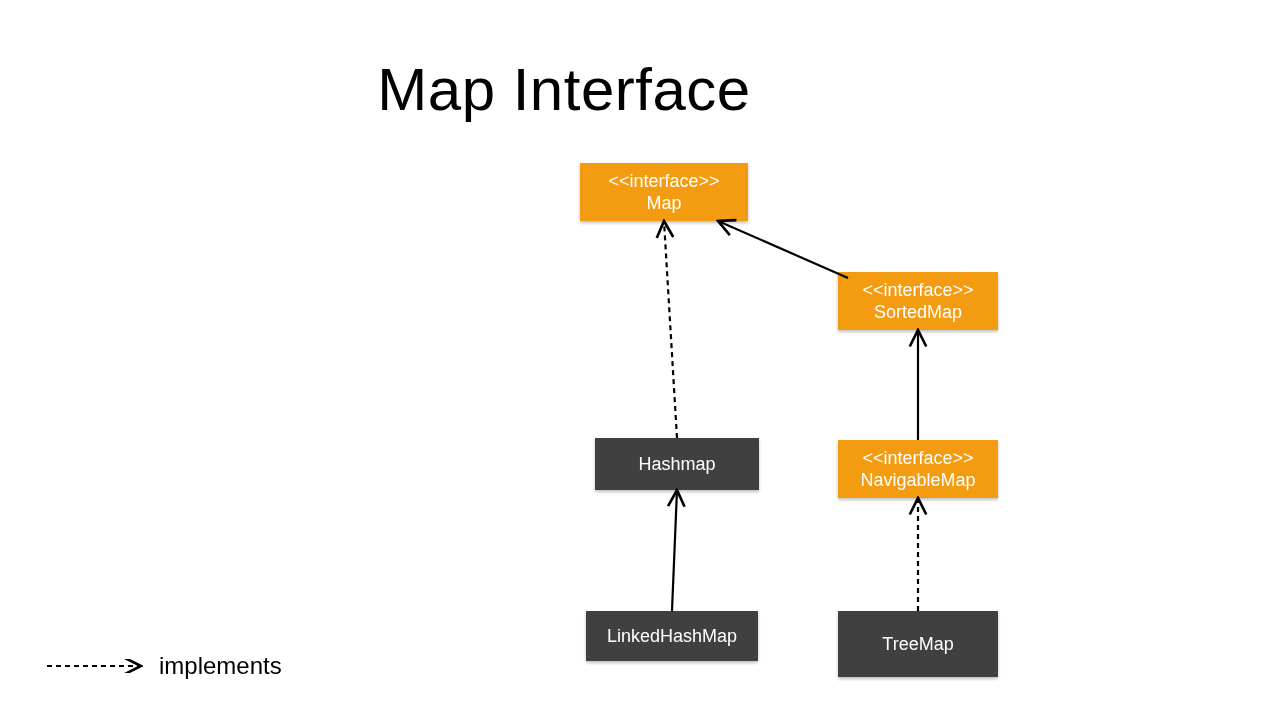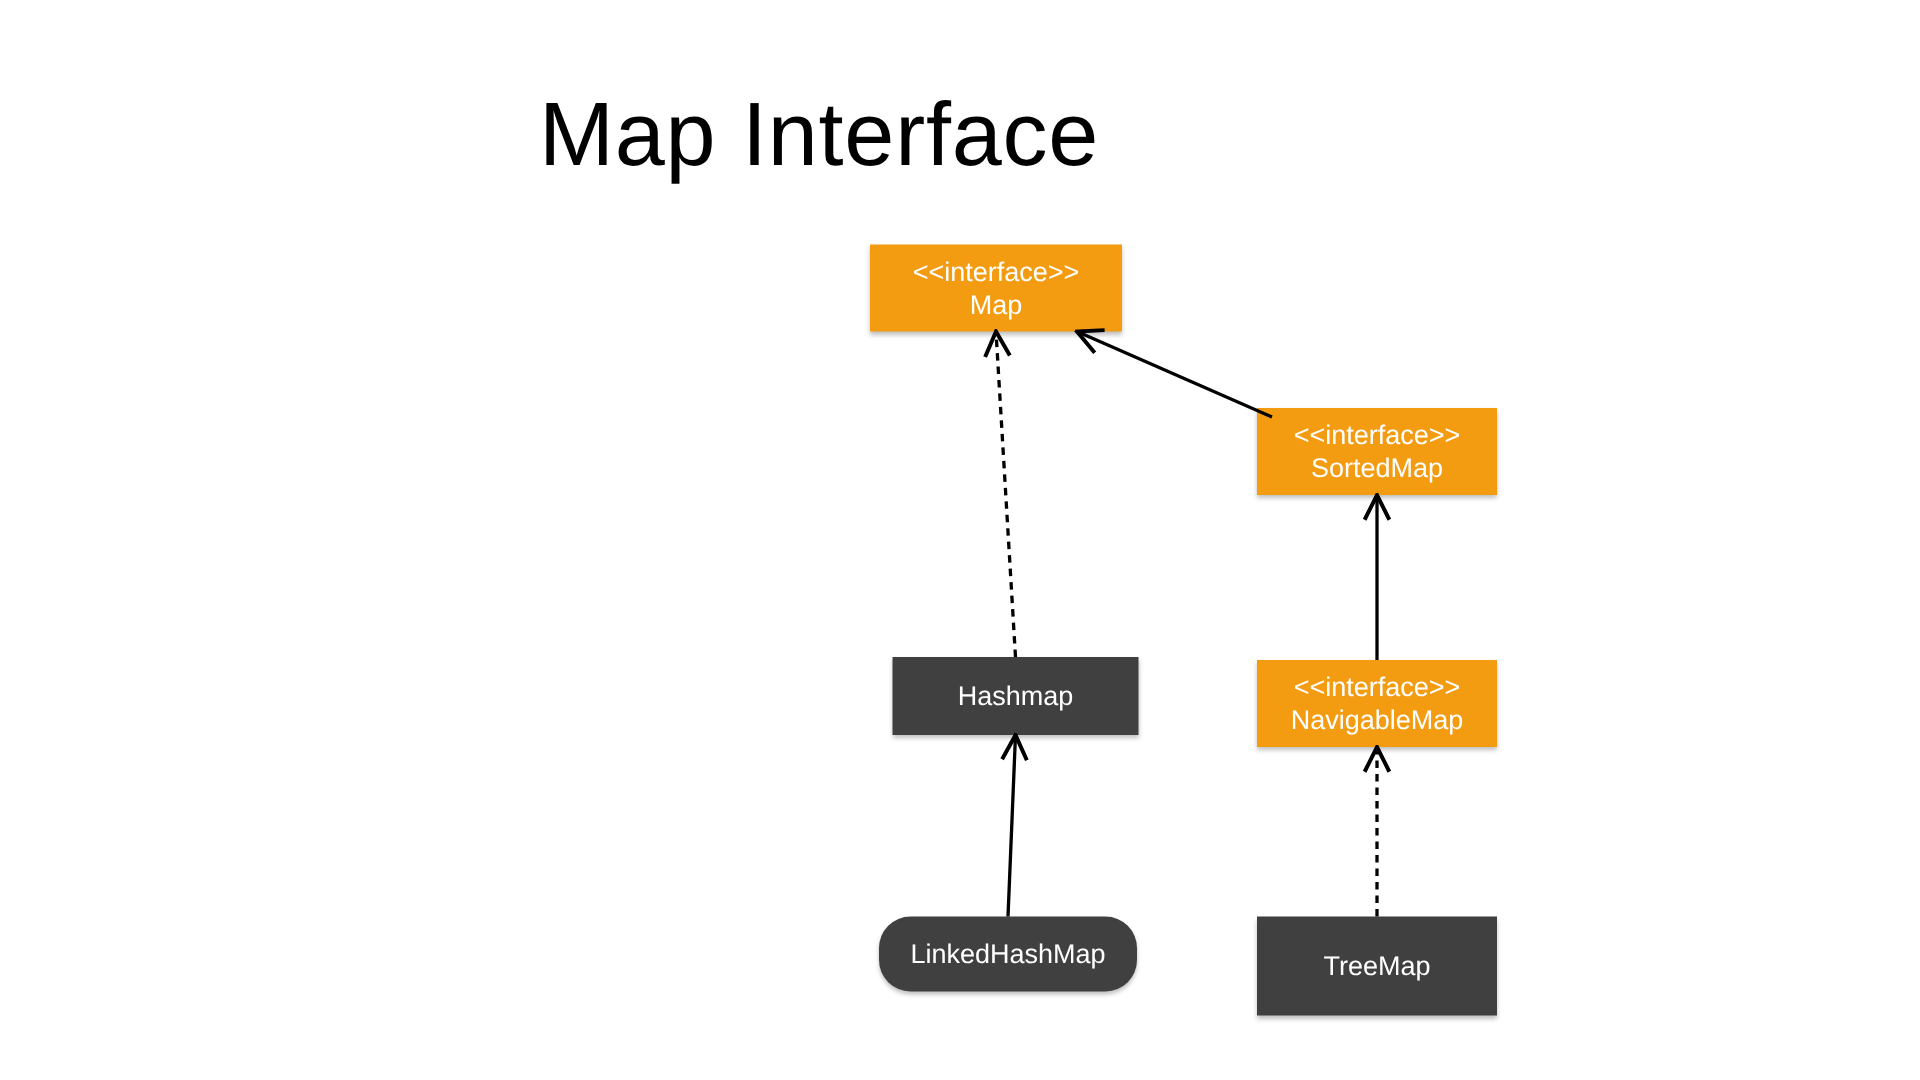--- a/index.html
+++ b/index.html
@@ -8,21 +8,21 @@
     width: 1280px;
     height: 720px;
     background: #ffffff;
     font-family: Arial, Helvetica, sans-serif;
     position: relative;
     overflow: hidden;
   }
   .title {
     position: absolute;
     top: 55px;
-    left: 0;
+    left: 18px;
     width: 1092px;
     text-align: center;
     font-size: 60px;
     font-weight: 400;
     color: #000;
     letter-spacing: 0.5px;
   }
   .box {
     position: absolute;
     display: flex;
@@ -73,21 +73,21 @@
   <span>&lt;&lt;interface&gt;&gt;</span>
   <span>SortedMap</span>
 </div>
 <div id="node-navigablemap" class="box iface" style="left: 838px; top: 440px; width: 160px; height: 58px;">
   <span>&lt;&lt;interface&gt;&gt;</span>
   <span>NavigableMap</span>
 </div>
 <div id="node-hashmap" class="box clazz" style="left: 595px; top: 438px; width: 164px; height: 52px;">
   <span>Hashmap</span>
 </div>
-<div id="node-linkedhashmap" class="box clazz" style="left: 586px; top: 611px; width: 172px; height: 50px; border-radius: 21px;">
+<div id="node-linkedhashmap" class="box clazz" style="left: 586px; top: 611px; width: 172px; height: 50px;">
   <span>LinkedHashMap</span>
 </div>
 <div id="node-treemap" class="box clazz" style="left: 838px; top: 611px; width: 160px; height: 66px;">
   <span>TreeMap</span>
 </div>
 
 <svg class="edges">
   <defs>
     <marker id="arrow" viewBox="0 0 12 12" refX="11" refY="6" markerWidth="9" markerHeight="9" orient="auto-start-reverse">
       <path d="M1,1 L11,6 L1,11" fill="none" stroke="#000" stroke-width="1.6"></path>
@@ -96,13 +96,24 @@
   <g id="edge-group">
       <line x1="677" y1="438" x2="664" y2="221" stroke="#000" stroke-width="2.2" stroke-dasharray="5,4" marker-end="url(#arrow)"></line>
       <line x1="848" y1="278" x2="718" y2="221" stroke="#000" stroke-width="2.2" marker-end="url(#arrow)"></line>
       <line x1="918" y1="440" x2="918" y2="330" stroke="#000" stroke-width="2.2" marker-end="url(#arrow)"></line>
       <line x1="672" y1="611" x2="677" y2="490" stroke="#000" stroke-width="2.2" marker-end="url(#arrow)"></line>
       <line x1="918" y1="611" x2="918" y2="498" stroke="#000" stroke-width="2.2" stroke-dasharray="5,4" marker-end="url(#arrow)"></line>
     </g>
 </svg>
 
 <div class="legend">
+  <div class="legend-row">
+    <svg width="100" height="14">
+      <defs>
+        <marker id="la1" viewBox="0 0 12 12" refX="11" refY="6" markerWidth="9" markerHeight="9" orient="auto">
+          <path d="M1,1 L11,6 L1,11" fill="none" stroke="#000" stroke-width="1.6"></path>
+        </marker>
+      </defs>
+      <line x1="2" y1="7" x2="96" y2="7" stroke="#000" stroke-width="2.2" stroke-dasharray="5,4" marker-end="url(#la1)"></line>
+    </svg>
+    <span>implements</span>
+  </div>
 </div>
 
 </body></html>

